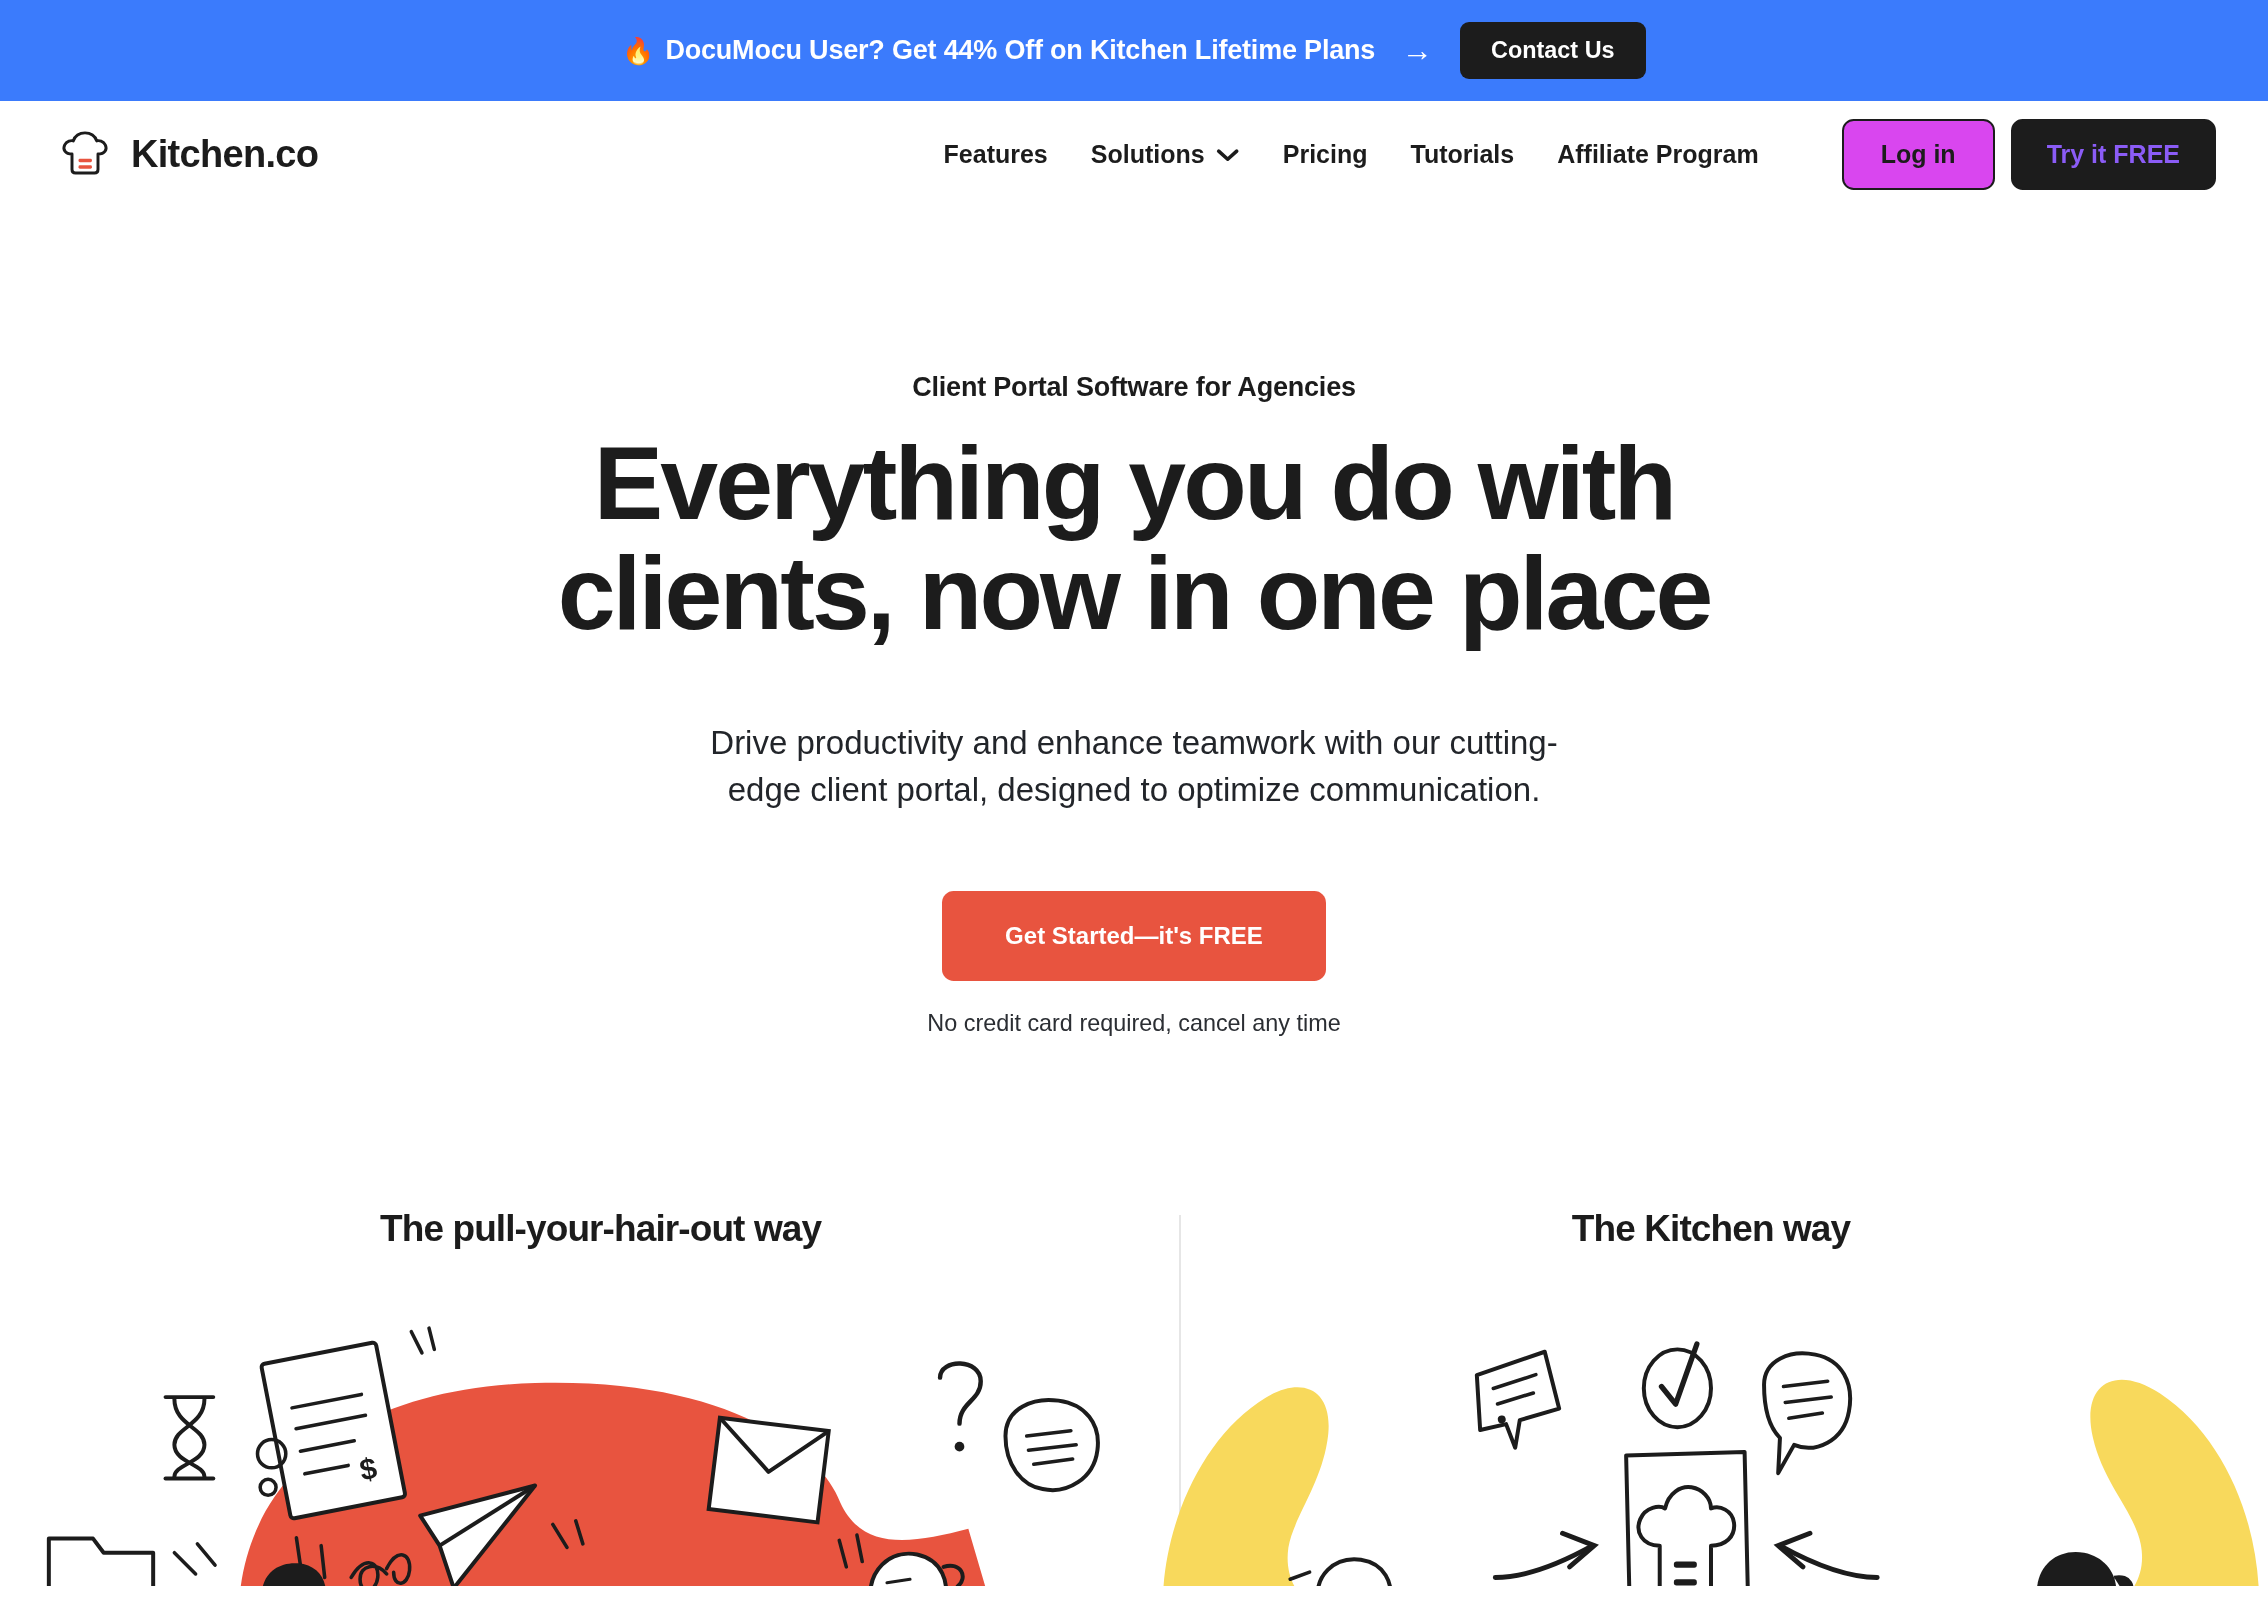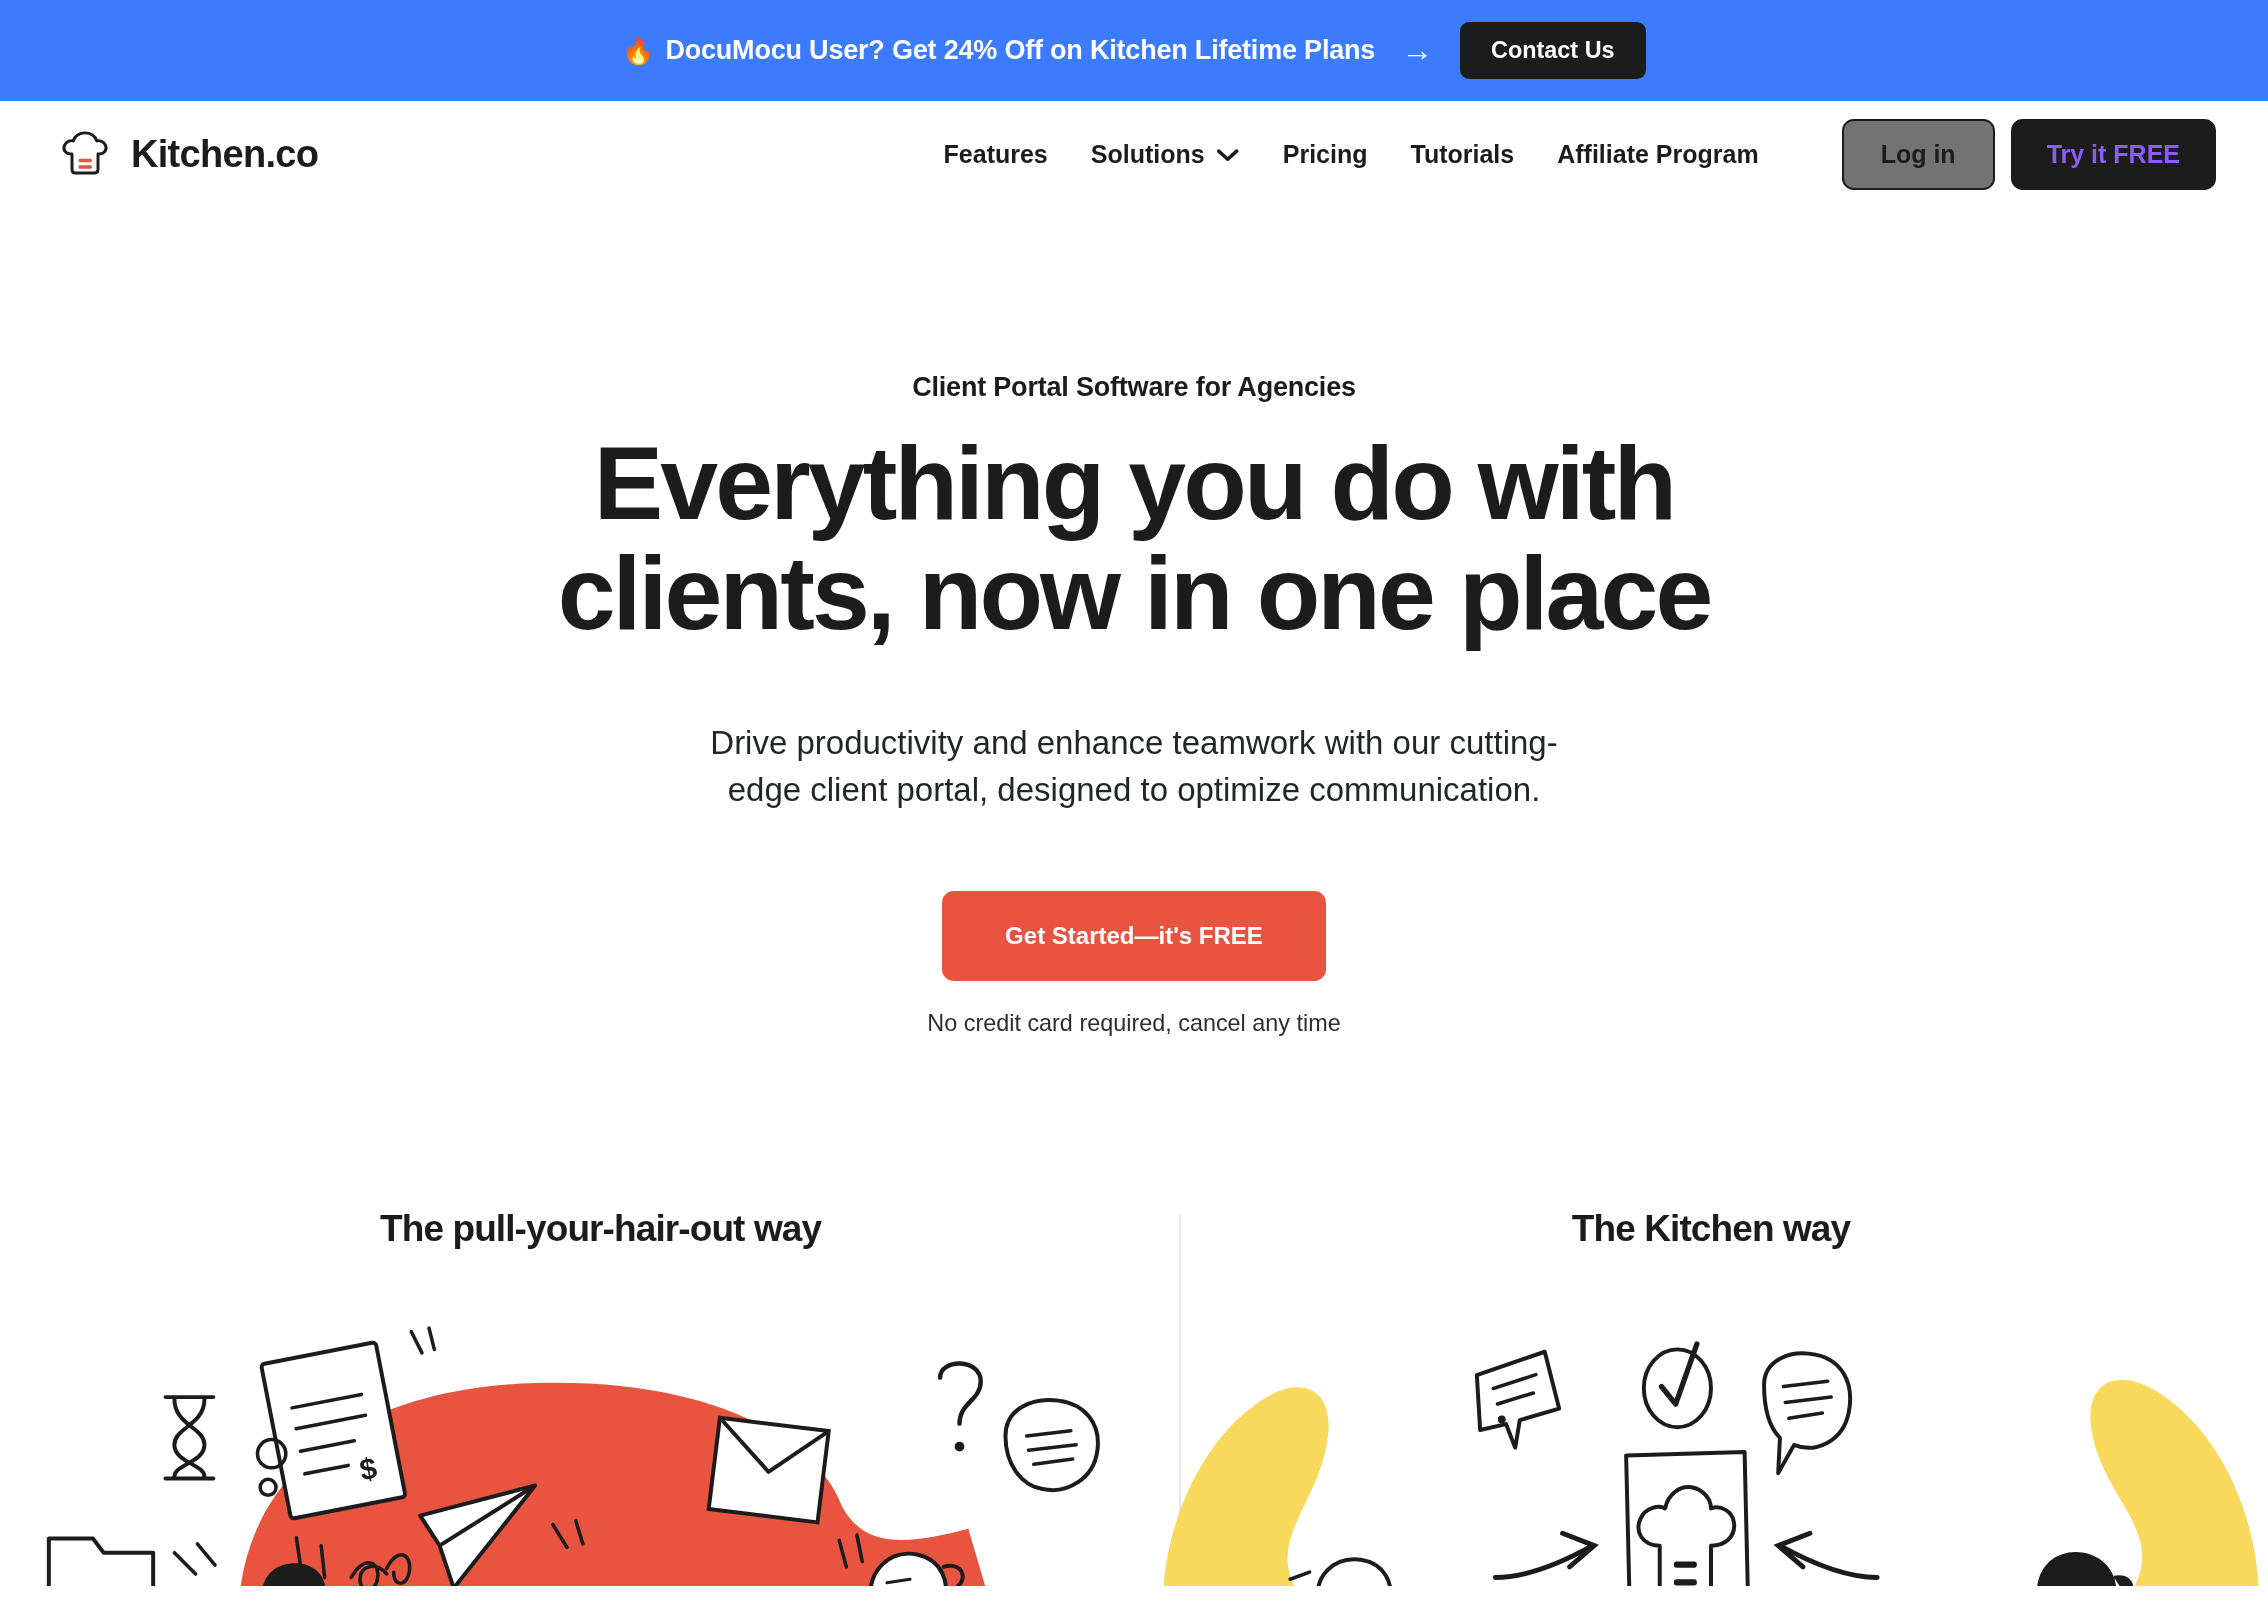--- a/index.html
+++ b/index.html
@@ -94,21 +94,21 @@
   .auth-group{
     display:flex;
     align-items:center;
     gap:16px;
     margin-left:40px;
   }
   .btn-login{
     font-size:25px;
     font-weight:bold;
     color:#1c1c1c;
-    background:#737373;
+    background:#d946ef;
     border:2.7px solid #1c1c1c;
     border-radius:11.7px;
     padding:19px 37px;
     cursor:pointer;
     font-family:"Liberation Sans", sans-serif;
     white-space:nowrap;
   }
   .btn-try{
     font-size:25px;
     font-weight:bold;
@@ -212,21 +212,21 @@
     height:297px;
   }
   .illus svg{ width:100%; height:100%; display:block; }
 </style>
 </head>
 <body>
 
 <div class="promo-banner">
   <div class="promo-text">
     <span class="fire-icon">🔥</span>
-    <span>DocuMocu User? Get 24% Off on Kitchen Lifetime Plans</span>
+    <span>DocuMocu User? Get 44% Off on Kitchen Lifetime Plans</span>
   </div>
   <span class="promo-arrow">→</span>
   <button class="contact-btn">Contact Us</button>
 </div>
 
 <header class="site-header">
 
   <div class="brand">
     <span>
       <svg class="brand-mark" viewBox="0 0 60 60" fill="none" xmlns="http://www.w3.org/2000/svg">

